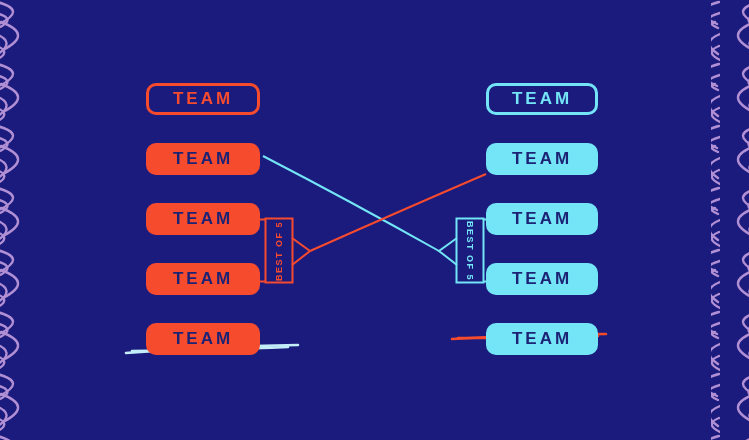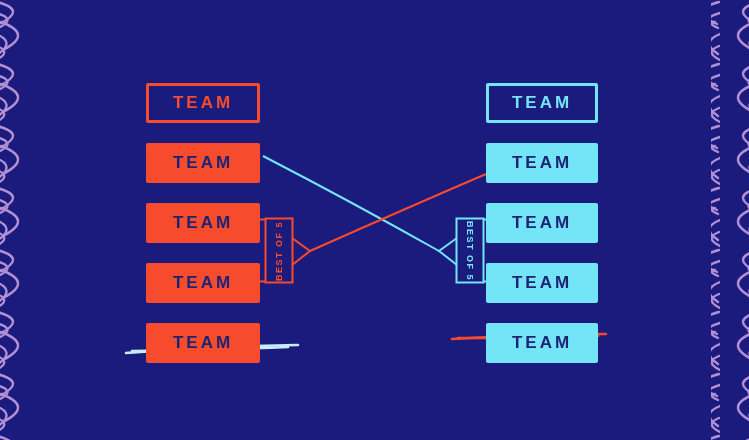--- a/index.html
+++ b/index.html
@@ -6,24 +6,24 @@
   body{
     width:749px;height:440px;position:relative;overflow:hidden;
     background:var(--background,#1b1b7d);
     font-family:"Liberation Sans","DejaVu Sans",sans-serif;
   }
   .stage{position:absolute;inset:0;}
   svg.overlay{position:absolute;left:0;top:0;pointer-events:none;}
 
   
   .team-box{
-    position:absolute;width:114px;height:40px;
+    position:absolute;width:114px;height:32px;
     display:flex;align-items:center;justify-content:center;
     font-weight:bold;font-size:17px;letter-spacing:3px;
-    border-radius:2px;box-sizing:border-box;
+    border-radius:10px;box-sizing:border-box;
   }
   .col-right .team-box{width:112px;}
   .filled-orange{background:var(--orange);color:var(--navy_text);}
   .filled-cyan{background:var(--cyan);color:var(--navy_text);}
   .outline-orange{border:3px solid var(--orange);color:var(--orange);background:transparent;}
   .outline-cyan{border:3px solid var(--cyan);color:var(--cyan);background:transparent;}
 
   
   .bo-label{
     position:absolute;width:28px;height:66px;

